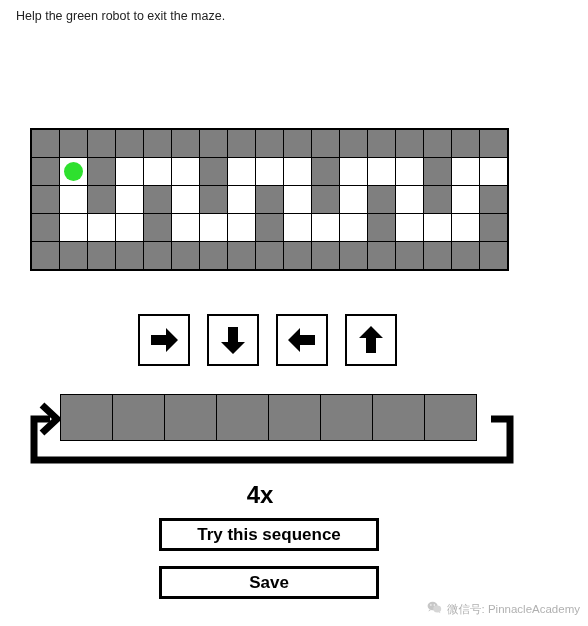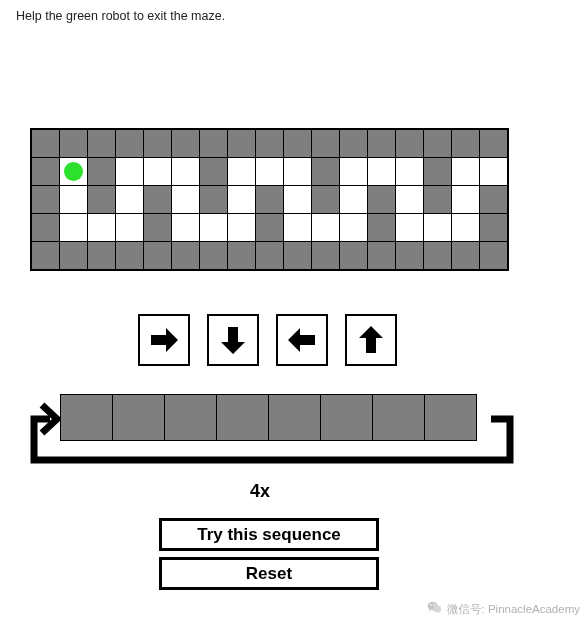--- a/index.html
+++ b/index.html
@@ -119,21 +119,21 @@
     cursor: pointer;
   }
 
   
   #repeat-label {
     position: absolute;
     left: 0;
     top: 481px;
     width: 520px;
     text-align: center;
-    font-size: 18px;
+    font-size: 24px;
     font-weight: bold;
     color: #000000;
   }
 
   
   #action-buttons {
     position: absolute;
     left: 159px;
     top: 518px;
     width: 220px;
@@ -145,21 +145,21 @@
     background: #ffffff;
     font-family: "Liberation Sans", sans-serif;
     font-size: 17px;
     font-weight: bold;
     color: #000000;
     display: flex;
     align-items: center;
     justify-content: center;
     box-sizing: border-box;
     cursor: pointer;
-    margin-bottom: 6px;
+    margin-bottom: 15px;
   }
 
   
   #watermark {
     position: absolute;
     right: 8px;
     bottom: 8px;
     display: flex;
     align-items: center;
     gap: 5px;
@@ -314,21 +314,21 @@
       <div class="slot"></div>
       <div class="slot"></div>
       <div class="slot"></div>
     </div>
 </div>
 
 <div id="repeat-label">4x</div>
 
 <div id="action-buttons">
   <button class="action-btn">Try this sequence</button>
-  <button class="action-btn">Reset</button>
+  <button class="action-btn">Save</button>
 </div>
 
 <div id="watermark">
   <span>
     <svg width="15" height="13" viewBox="0 0 15 13">
       <ellipse cx="5.6" cy="5" rx="5" ry="4.2" fill="#9a9a9a"></ellipse>
       <path d="M2.4 8.4 L1.3 10.6 L3.6 9.4 Z" fill="#9a9a9a"></path>
       <ellipse cx="10.2" cy="8" rx="4" ry="3.4" fill="#b5b5b5"></ellipse>
       <path d="M12.6 10.6 L13.6 12.2 L11.6 11.4 Z" fill="#b5b5b5"></path>
       <circle cx="3.9" cy="4.1" r="0.75" fill="#ffffff"></circle>

